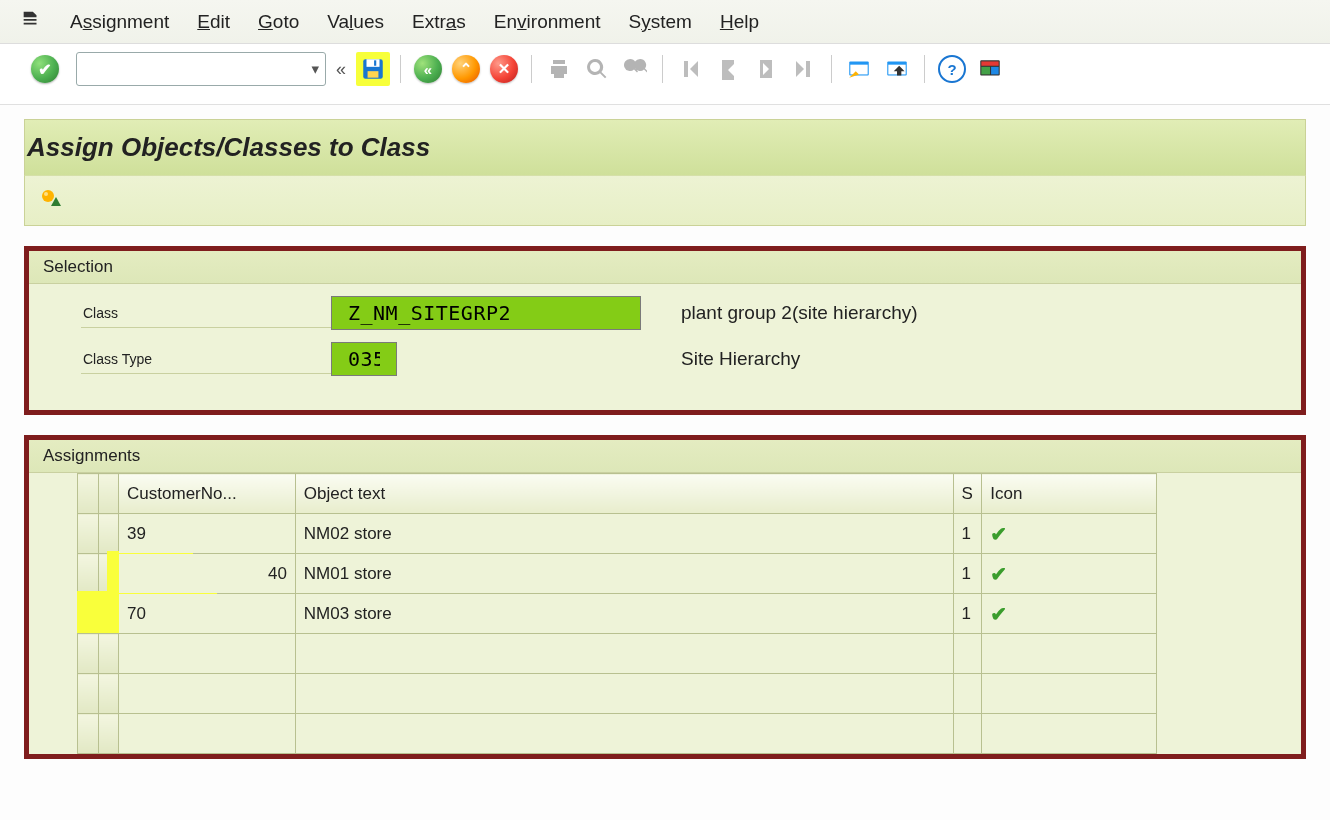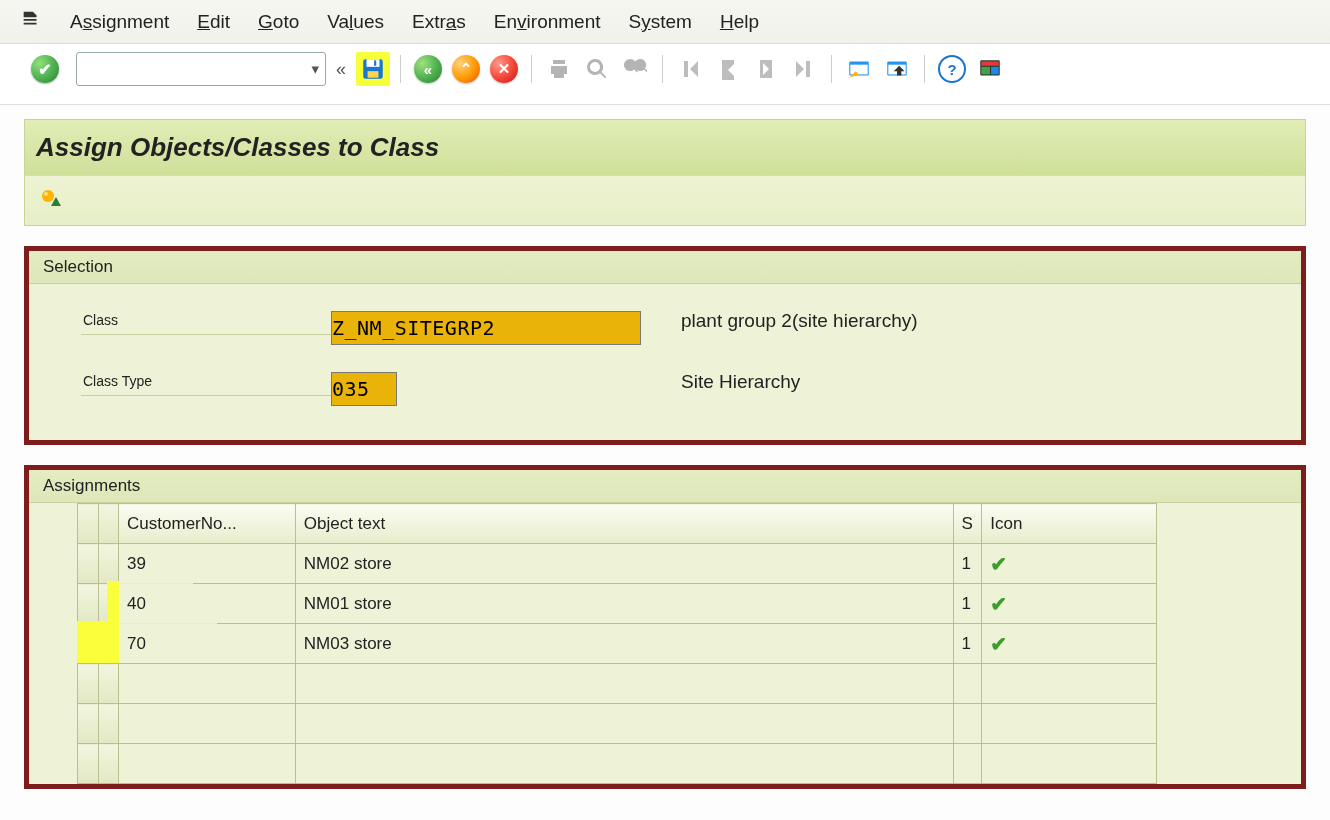--- a/index.html
+++ b/index.html
@@ -66,21 +66,21 @@
   .rnd.orange{ background: radial-gradient(circle at 30% 30%, #ffd27a, #ff9800 55%, #e65100);}
   .rnd.red{ background: radial-gradient(circle at 30% 30%, #ff9a8a, #f44336 55%, #b71c1c);}
   .grey svg { opacity:.55; }
 
   
   .title-area { padding: 14px 24px 0; }
   .title-bar {
     background: linear-gradient(#e1edb6, #cfe09a);
     border: 1px solid #cad297;
     border-bottom: none;
-    padding: 12px 11px;
+    padding: 12px 2px;
     font-size: 26px;
     font-weight: bold;
     font-style: italic;
     color: #222;
   }
   .subtool {
     background: linear-gradient(#edf3d3, #e7efc6);
     border: 1px solid #cad297;
     border-top: 1px solid #d5e0a8;
     padding: 10px 14px 12px;
@@ -98,21 +98,21 @@
     background: linear-gradient(#e4ecc1, #dde7b8);
     border-bottom: 1px solid #c9d0a0;
     padding: 6px 14px;
     font-size: 17px;
   }
   .group-body { padding: 12px 16px 22px; }
   .form-row { display:flex; align-items:center; margin-bottom: 12px; }
   .form-label { width: 250px; font-size: 14px; border-bottom:1px solid #c9d0a0; padding:6px 2px;margin-left:36px; }
   .form-input {
     width: 310px; font-family: monospace; font-size: 20px; letter-spacing:.5px;
-    padding:4px 0; border:1px solid #7a7a7a; background:#eab308;margin-top:15px;
+    padding:4px 16px; border:1px solid #7a7a7a; background:#84cc16;
   }
   .form-input.small { width: 66px; }
   .form-desc { margin-left: 40px; font-size: 19px; text-align: center; }
 
   
   .tbl-wrap { margin: 0; }
   .tbl { width: 1080px; border-collapse: collapse; table-layout:fixed; }
   .tbl th, .tbl td {
     border: 1px solid #b8c090;
     background: #eef3d8;
@@ -317,21 +317,21 @@
             <td class="rowhdr"></td>
               <td class="rowhdr"></td>
             <td style="position:relative;z-index:1;">39</td>
             <td>NM02 store</td>
             <td>1</td>
             <td><span class="tick">✔</span></td>
           </tr>
           <tr>
             <td class="rowhdr"></td>
               <td class="rowhdr"></td>
-            <td style="position:relative;z-index:1;">40</td>
+            <td style="position:relative;z-index:1;text-align:right;">40</td>
             <td>NM01 store</td>
             <td>1</td>
             <td><span class="tick">✔</span></td>
           </tr>
           <tr>
             <td class="rowhdr"></td>
               <td class="rowhdr"></td>
             <td style="position:relative;z-index:1;">70</td>
             <td>NM03 store</td>
             <td>1</td>

